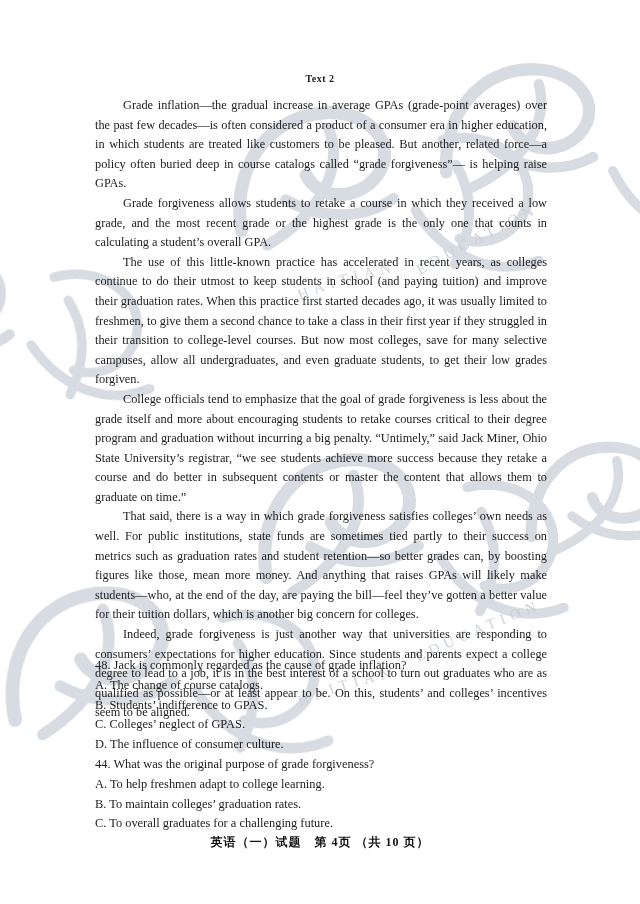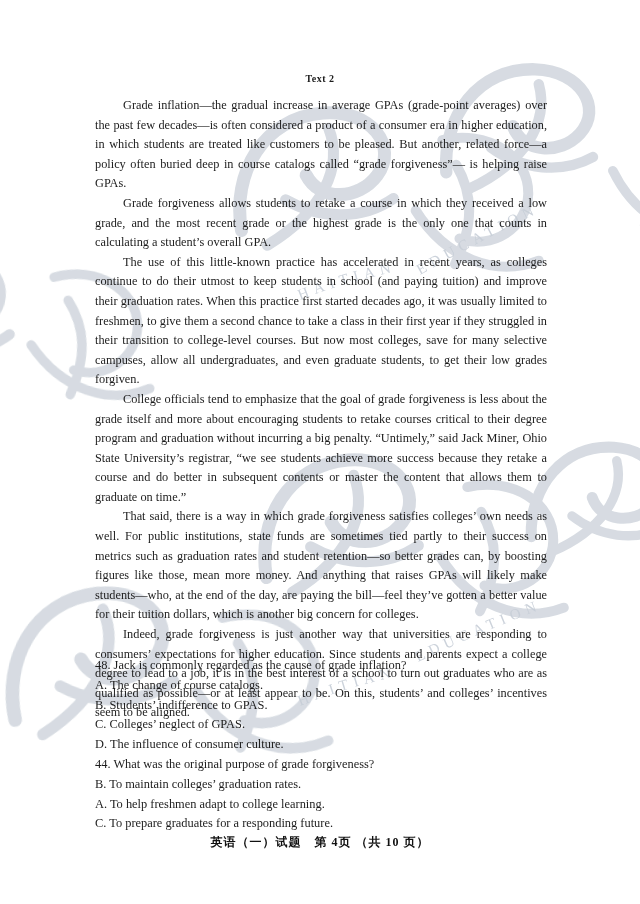--- a/index.html
+++ b/index.html
@@ -118,23 +118,23 @@
       <div class="q">
         <div class="q-stem"><span>48.</span> <span>Jack is commonly regarded as the cause of grade inflation?</span></div>
         <div class="q-option">A. The change of course catalogs.</div>
         <div class="q-option">B. Students’ indifference to GPAS.</div>
         <div class="q-option">C. Colleges’ neglect of GPAS.</div>
         <div class="q-option">D. The influence of consumer culture.</div>
       </div>
 
       <div class="q">
         <div class="q-stem"><span>44.</span> <span>What was the original purpose of grade forgiveness?</span></div>
+        <div class="q-option">A. To help freshmen adapt to college learning.</div>
         <div class="q-option">B. To maintain colleges’ graduation rates.</div>
-        <div class="q-option">A. To help freshmen adapt to college learning.</div>
-        <div class="q-option">C. To prepare graduates for a responding future.</div>
+        <div class="q-option">C. To overall graduates for a challenging future.</div>
       </div>
 
     </div>
 
     <div class="footer">英语（一）试题　第 4页 （共 10 页）</div>
 
   </div>
 </div>
 
 </body></html>

